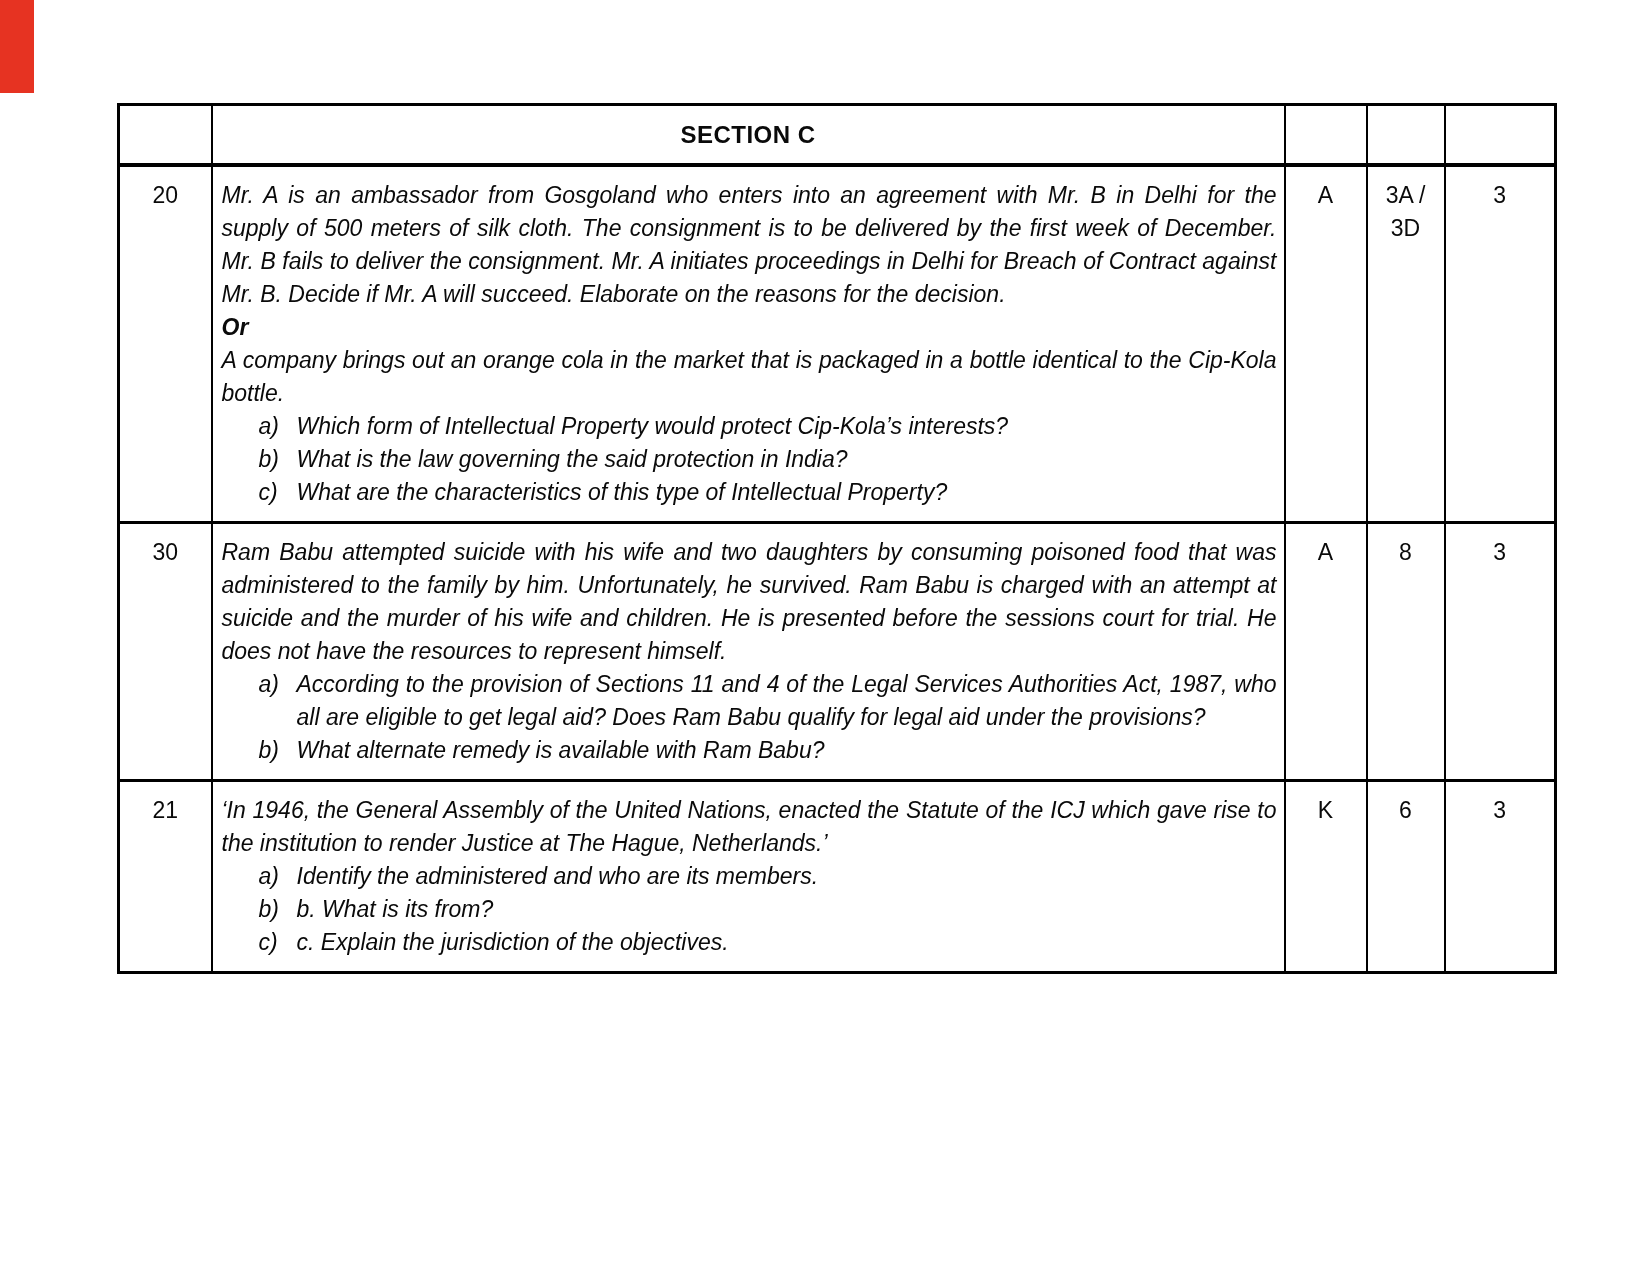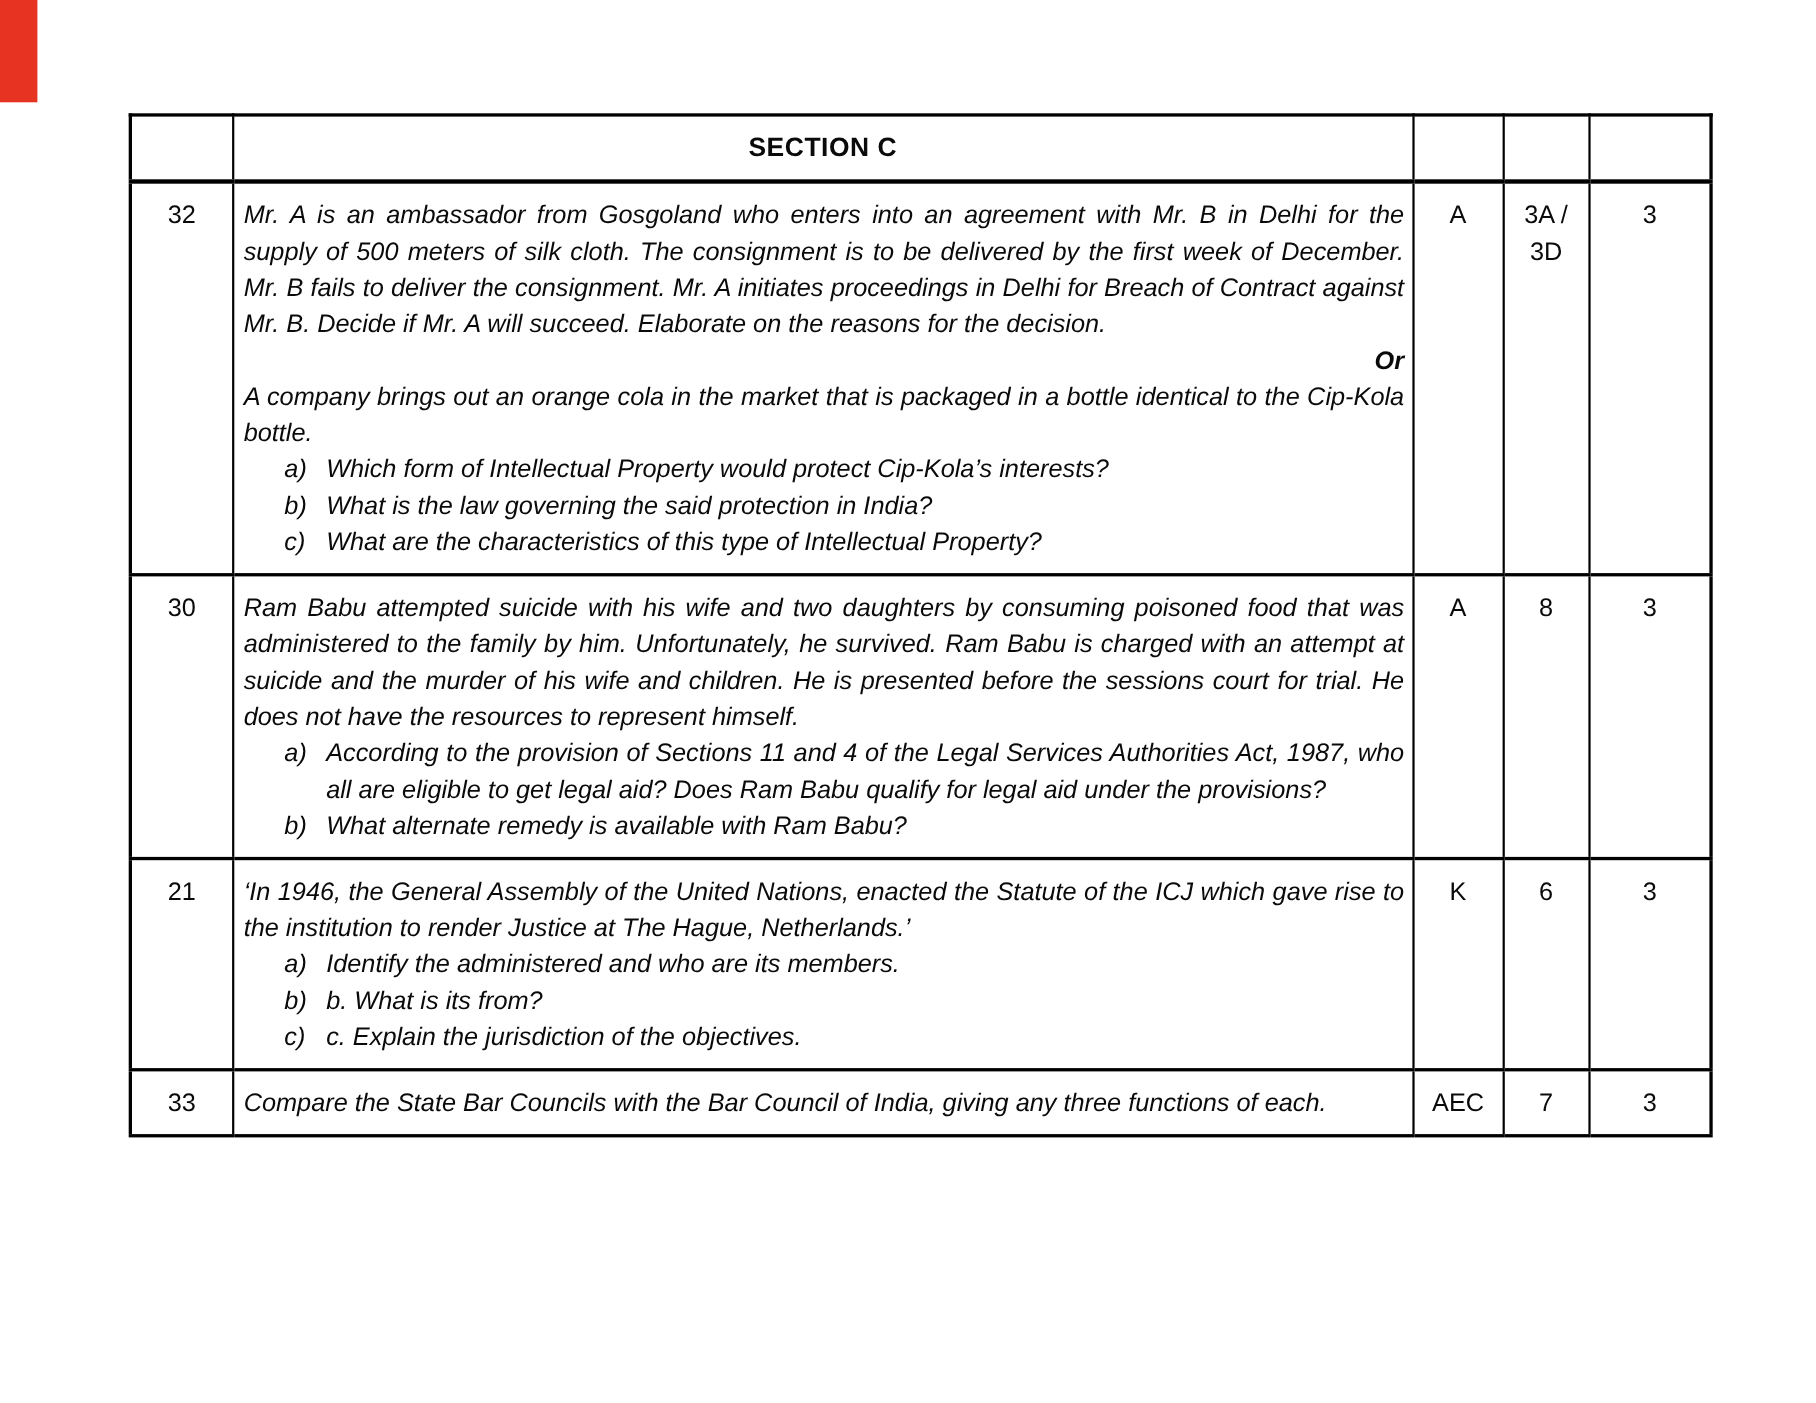--- a/index.html
+++ b/index.html
@@ -54,21 +54,21 @@
     font-style: italic;
   }
   td.code {
     text-align: center;
     padding: 12px 4px;
     border-bottom: 3px solid #000;
     border-top: 3px solid #000;
   }
   .para { text-align: justify; }
   .line { white-space: nowrap; overflow: hidden; text-align: left; }
-  .or-line { text-align: right; font-weight: bold; }
+  .or-line { text-align: left; font-weight: bold; }
   .item { position: relative; margin-left: 75px; text-align: justify; }
   .item .marker { position: absolute; left: -38px; top: 0; }
 </style>
 </head>
 <body>
 
 <div class="page">
   <div class="corner-mark" style="background: rgb(230, 51, 34);"></div>
 
   <table class="qtable">
@@ -83,21 +83,21 @@
       <tr>
         <th></th>
         <th>SECTION C</th>
         <th></th>
         <th></th>
         <th></th>
       </tr>
     </thead>
     <tbody>
         <tr>
-          <td class="num">32</td>
+          <td class="num">20</td>
           <td class="qtext">
             <div class="para">Mr. A is an ambassador from Gosgoland who enters into an agreement with Mr. B in Delhi for the supply of 500 meters of silk cloth. The consignment is to be delivered by the first week of December. Mr. B fails to deliver the consignment. Mr. A initiates proceedings in Delhi for Breach of Contract against Mr. B. Decide if Mr. A will succeed. Elaborate on the reasons for the decision.</div>
             <div class="or-line">Or</div>
             <div class="para">A company brings out an orange cola in the market that is packaged in a bottle identical to the Cip-Kola bottle.</div>
             <div class="item"><span class="marker">a)</span><span>Which form of Intellectual Property would protect Cip-Kola’s interests?</span></div>
             <div class="item"><span class="marker">b)</span><span>What is the law governing the said protection in India?</span></div>
             <div class="item"><span class="marker">c)</span><span>What are the characteristics of this type of Intellectual Property?</span></div>
           </td>
           <td class="code">A</td>
           <td class="code">3A / 3D</td>
@@ -119,24 +119,15 @@
           <td class="qtext">
             <div class="para">‘In 1946, the General Assembly of the United Nations, enacted the Statute of the ICJ which gave rise to the institution to render Justice at The Hague, Netherlands.’</div>
             <div class="item"><span class="marker">a)</span><span>Identify the administered and who are its members.</span></div>
             <div class="item"><span class="marker">b)</span><span>b. What is its from?</span></div>
             <div class="item"><span class="marker">c)</span><span>c. Explain the jurisdiction of the objectives.</span></div>
           </td>
           <td class="code">K</td>
           <td class="code">6</td>
           <td class="code">3</td>
         </tr>
-        <tr>
-          <td class="num">33</td>
-          <td class="qtext">
-            <div class="line">Compare the State Bar Councils with the Bar Council of India, giving any three functions of each.</div>
-          </td>
-          <td class="code">AEC</td>
-          <td class="code">7</td>
-          <td class="code">3</td>
-        </tr>
       </tbody>
   </table>
 </div>
 
 </body></html>

